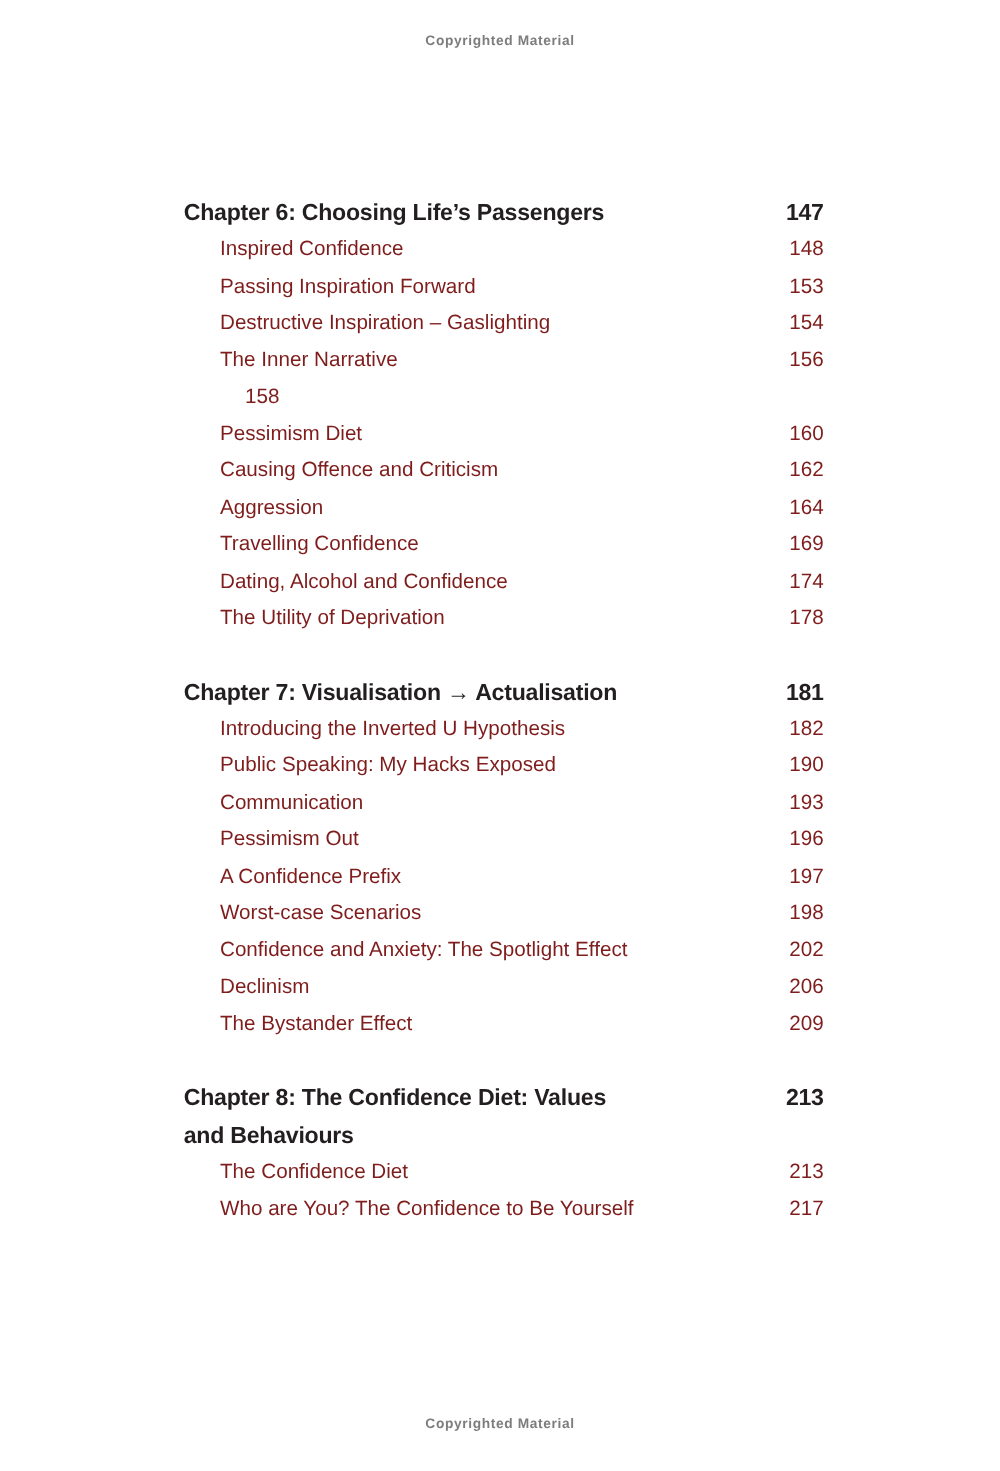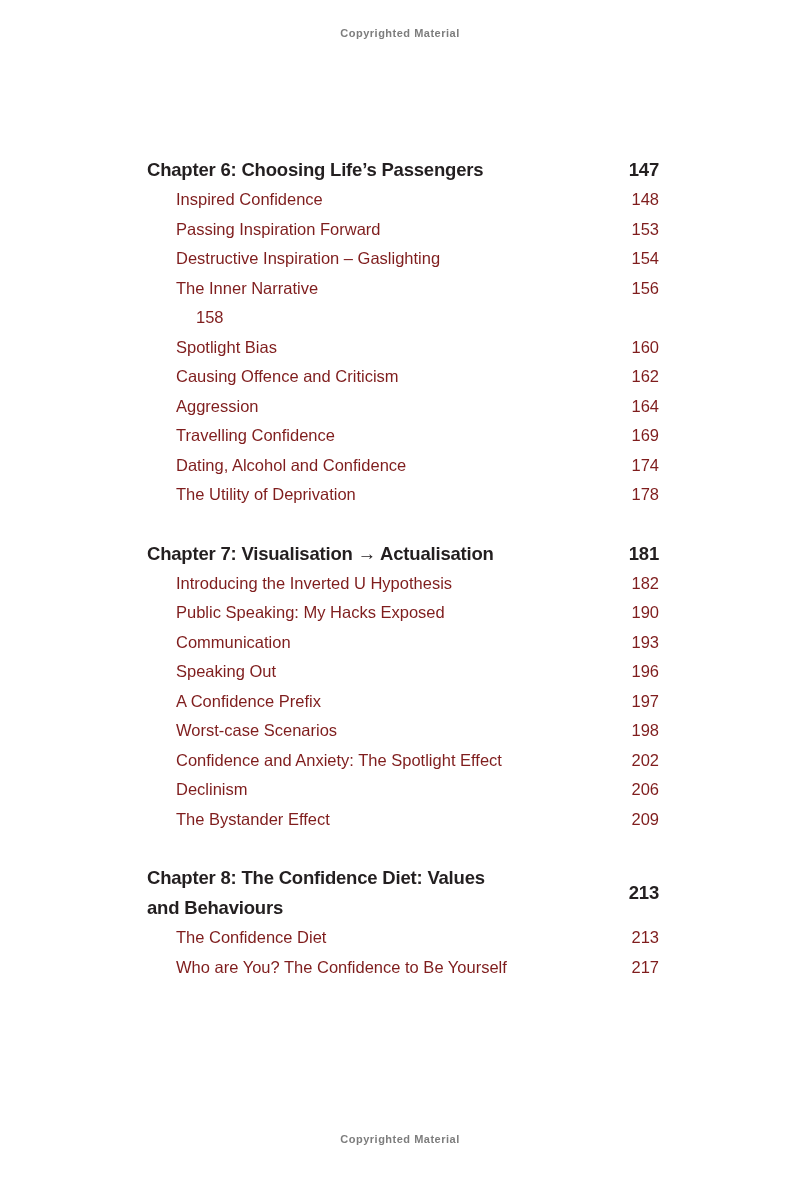--- a/index.html
+++ b/index.html
@@ -41,21 +41,21 @@
     justify-content: space-between;
     align-items: flex-end;
   }
   .chapter-row {
     font-weight: 700;
     font-size: 18.5px;
     letter-spacing: -0.2px;
     color: #231f20;
     line-height: 30px;
   }
-  .chapter-row.multiline { align-items: center; }
+  .chapter-row.multiline { align-items: flex-start; }
   .chapter-lines > div { line-height: 30px; }
 
   .item-row {
     font-size: 16.5px;
     color: #7f1d1d;
     line-height: 29.5px;
     padding-left: 29px;
   }
   .page-num { white-space: nowrap; margin-left: 20px; }
 </style>
@@ -84,21 +84,21 @@
       <span class="page-num">154</span>
     </div>
     <div class="row item-row">
       <span>The Inner Narrative</span>
       <span class="page-num">156</span>
     </div>
     <div class="row item-row">
       <span class="page-num">158</span>
     </div>
     <div class="row item-row">
-      <span>Spotlight Bias</span>
+      <span>Pessimism Diet</span>
       <span class="page-num">160</span>
     </div>
     <div class="row item-row">
       <span>Causing Offence and Criticism</span>
       <span class="page-num">162</span>
     </div>
     <div class="row item-row">
       <span>Aggression</span>
       <span class="page-num">164</span>
     </div>
@@ -127,21 +127,21 @@
     </div>
     <div class="row item-row">
       <span>Public Speaking: My Hacks Exposed</span>
       <span class="page-num">190</span>
     </div>
     <div class="row item-row">
       <span>Communication</span>
       <span class="page-num">193</span>
     </div>
     <div class="row item-row">
-      <span>Speaking Out</span>
+      <span>Pessimism Out</span>
       <span class="page-num">196</span>
     </div>
     <div class="row item-row">
       <span>A Confidence Prefix</span>
       <span class="page-num">197</span>
     </div>
     <div class="row item-row">
       <span>Worst-case Scenarios</span>
       <span class="page-num">198</span>
     </div>

